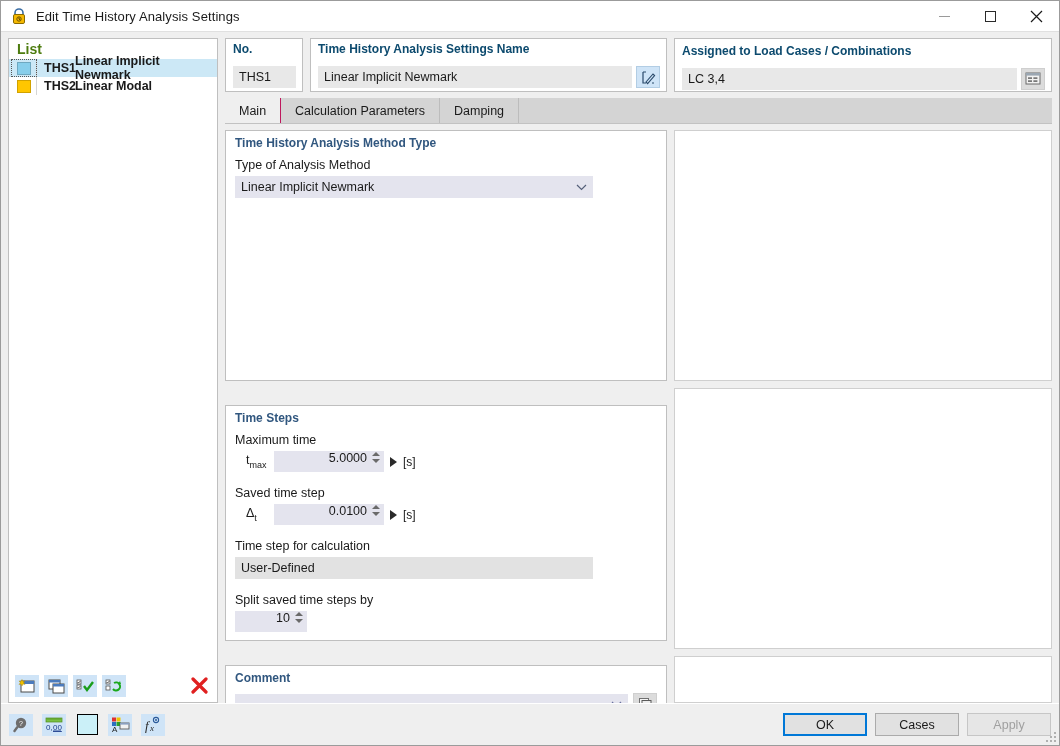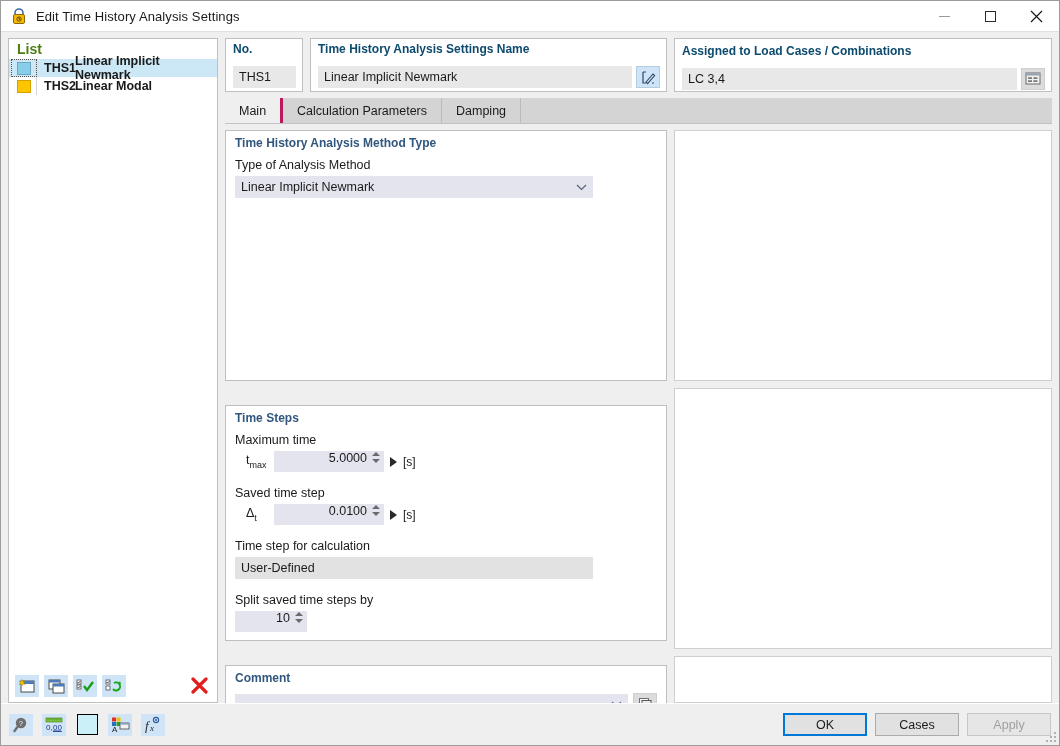--- a/index.html
+++ b/index.html
@@ -169,21 +169,21 @@
     height: 25px;
     padding: 0 14px;
     display: flex; align-items: center;
     font-size: 12.5px;
     background: #d4d4d4;
     border-right: 1px solid #bcbcbc;
     color: #1a1a1a;
   }
   .tab.active {
     background: #efefef;
-    border-right: 3px solid #be185d;
+    border-right: 1px solid #be185d;
   }
   .tabstrip-fill { flex: 1; height:25px; background:#d4d4d4; }
 
   
   .tab-content {
     flex: 1;
     display: flex;
     gap: 7px;
     padding-top: 6px;
     overflow: hidden;

